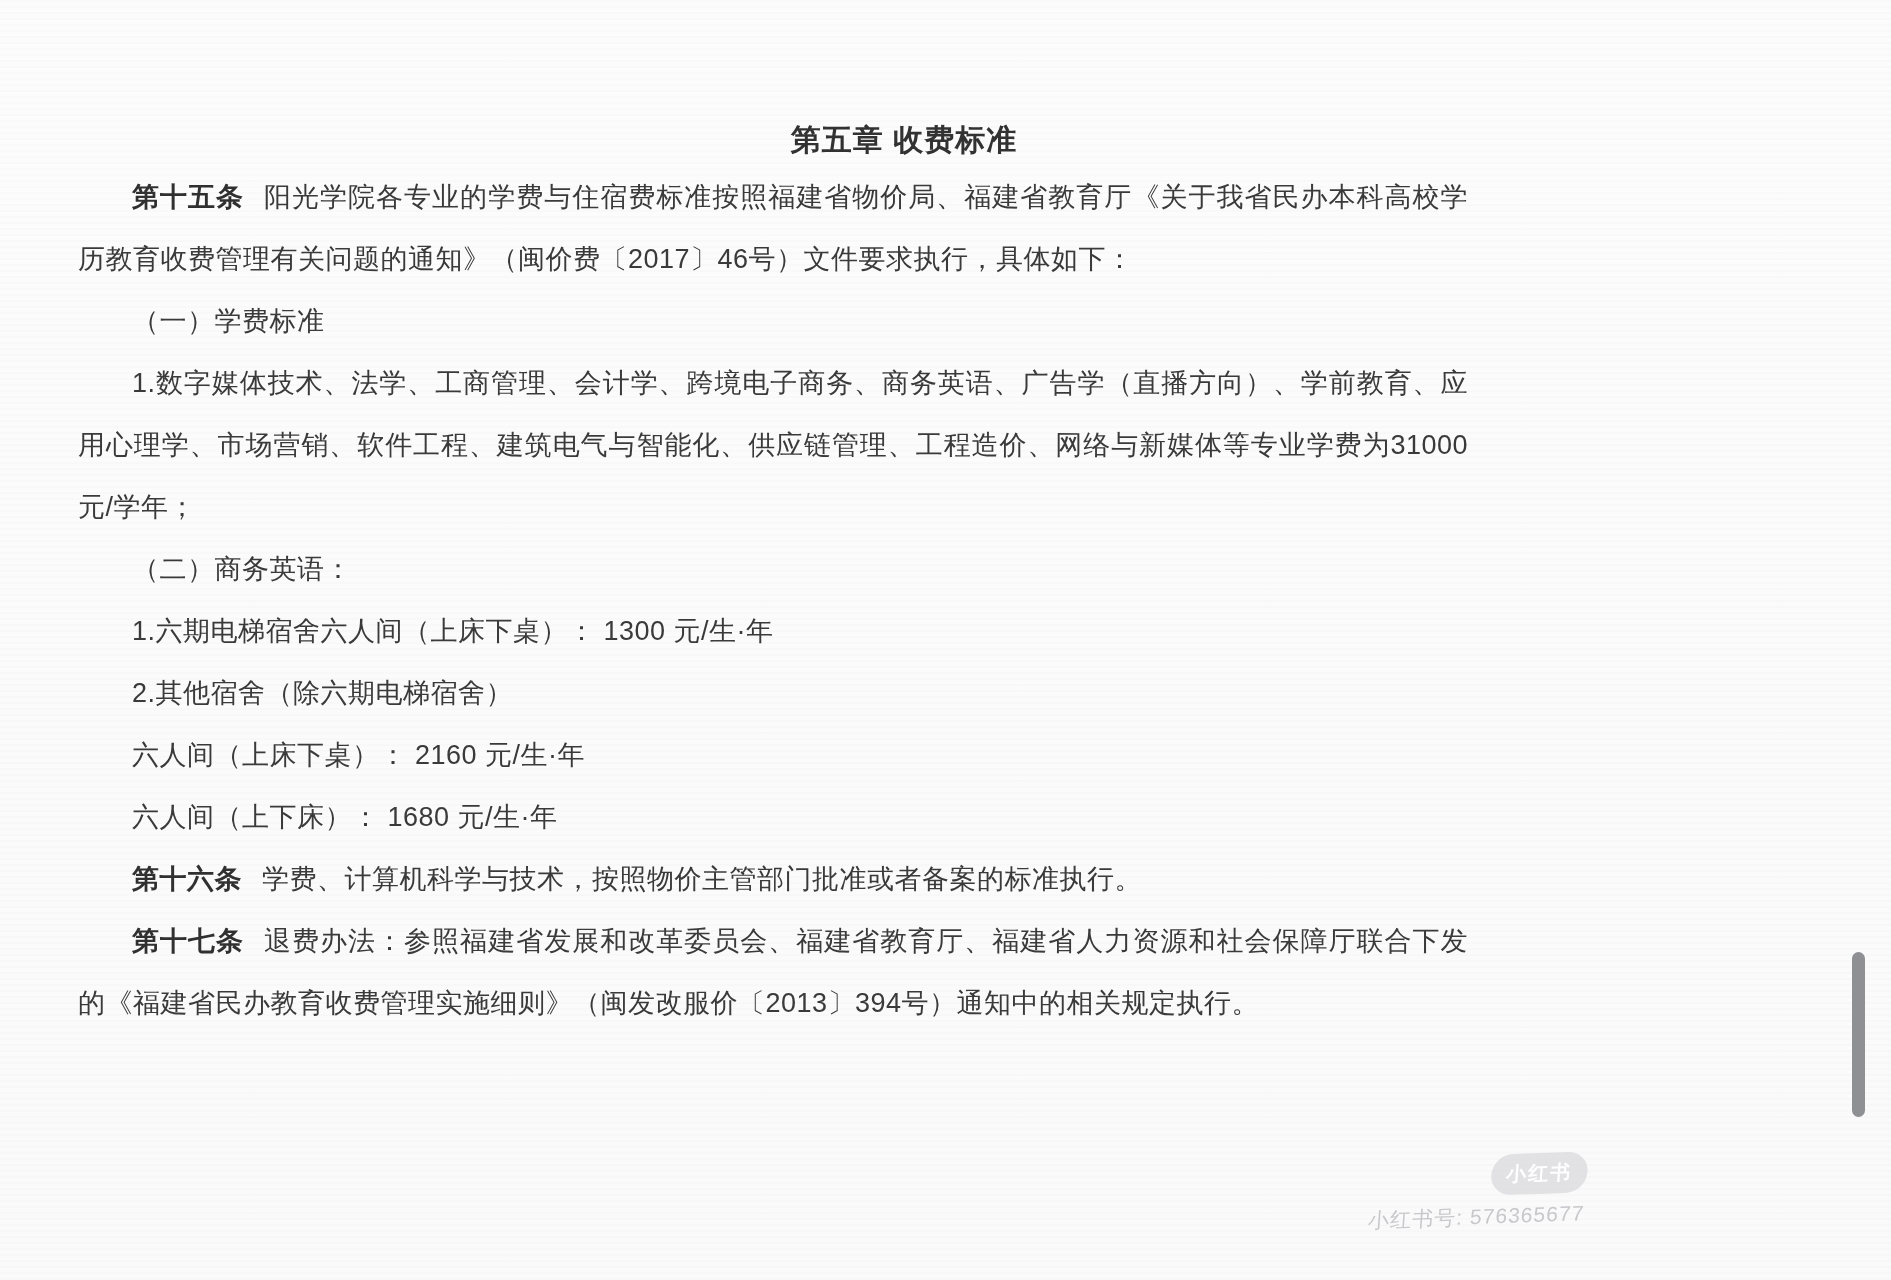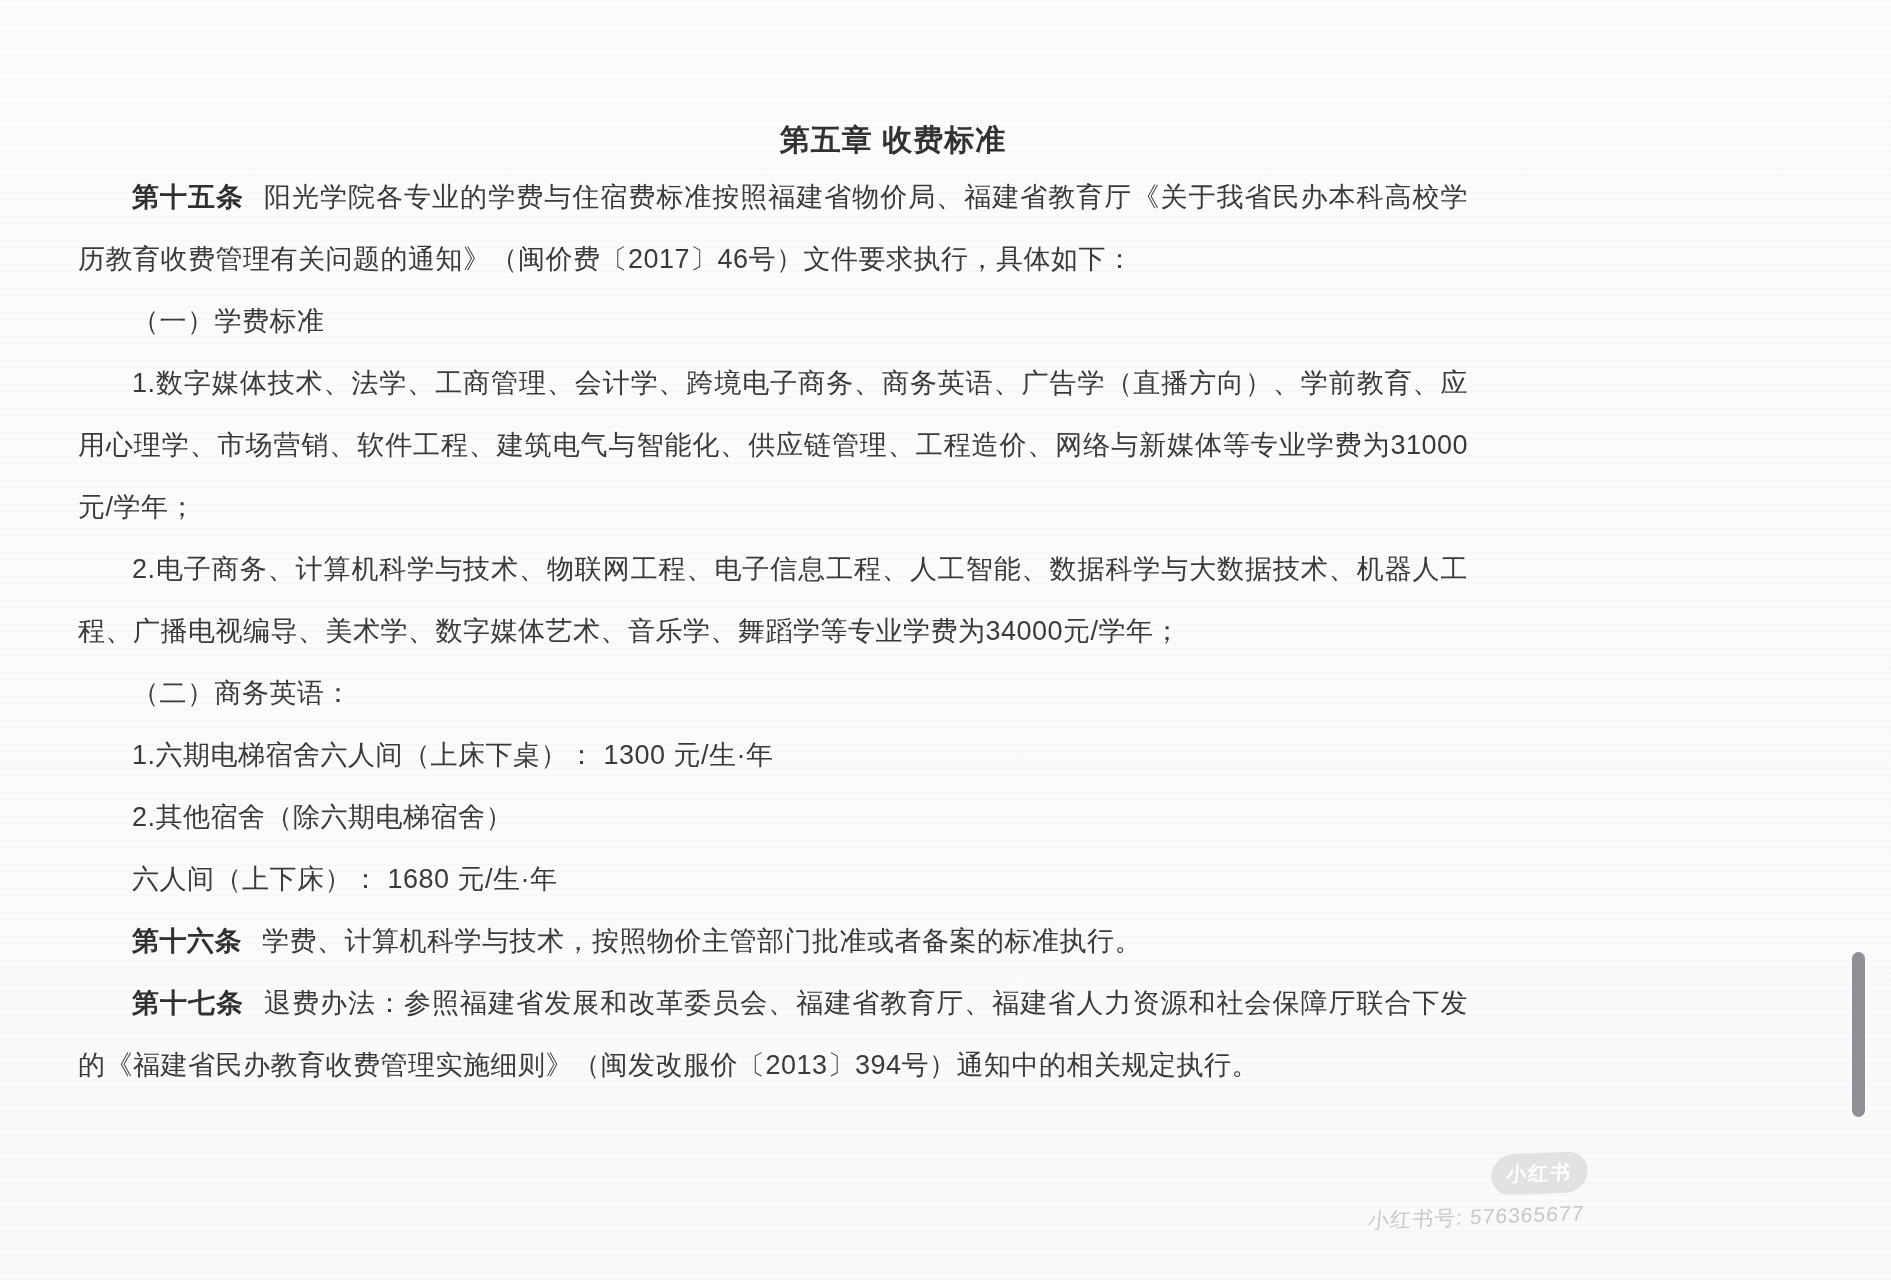--- a/index.html
+++ b/index.html
@@ -20,21 +20,21 @@
     content: "";
     position: absolute;
     inset: 0;
     background: repeating-linear-gradient(180deg,
       rgba(0,0,0,0.012) 0px, rgba(0,0,0,0.012) 2px,
       rgba(255,255,255,0) 2px, rgba(255,255,255,0) 6px);
     pointer-events: none;
   }
   .doc-title {
     position: absolute;
-    left: 198px;
+    left: 209px;
     top: 100px;
     width: 1390px;
     text-align: center;
     font-size: 30px;
     font-weight: bold;
     color: #323232;
     letter-spacing: 1px;
   }
   .doc-body {
     position: absolute;
@@ -100,30 +100,30 @@
 
   <h1 class="doc-title">第五章 收费标准</h1>
 
   <div class="doc-body">
   <p class="para"><strong class="label">第十五条</strong><span class="ptext">阳光学院各专业的学费与住宿费标准按照福建省物价局、福建省教育厅《关于我省民办本科高校学历教育收费管理有关问题的通知》（闽价费〔2017〕46号）文件要求执行，具体如下：</span></p>
 
   <p class="para"><span class="ptext">（一）学费标准</span></p>
 
   <p class="para"><span class="ptext">1.数字媒体技术、法学、工商管理、会计学、跨境电子商务、商务英语、广告学（直播方向）、学前教育、应用心理学、市场营销、软件工程、建筑电气与智能化、供应链管理、工程造价、网络与新媒体等专业学费为31000元/学年；</span></p>
 
-  <p class="para"><span class="ptext">2.电子商务、计算机科学与技术、物联网工程、电子信息工程、人工智能、数据科学与大数据技术、机器人工程、广播电视编导、美术学、数字媒体艺术、音乐学、舞蹈学等专业学费为34000元/学年；</span></p>
 
 
   <p class="para"><span class="ptext">（二）商务英语：</span></p>
 
   <p class="para"><span class="ptext">1.六期电梯宿舍六人间（上床下桌）： 1300 元/生·年</span></p>
 
   <p class="para"><span class="ptext">2.其他宿舍（除六期电梯宿舍）</span></p>
 
 
+  <p class="para"><span class="ptext">六人间（上床下桌）： 2160 元/生·年</span></p>
 
   <p class="para"><span class="ptext">六人间（上下床）： 1680 元/生·年</span></p>
 
   <p class="para"><strong class="label">第十六条</strong><span class="ptext">学费、计算机科学与技术，按照物价主管部门批准或者备案的标准执行。</span></p>
 
   <p class="para"><strong class="label">第十七条</strong><span class="ptext">退费办法：参照福建省发展和改革委员会、福建省教育厅、福建省人力资源和社会保障厅联合下发的《福建省民办教育收费管理实施细则》（闽发改服价〔2013〕394号）通知中的相关规定执行。</span></p>
 </div>
 
   <div class="scrollbar-thumb"></div>
 

